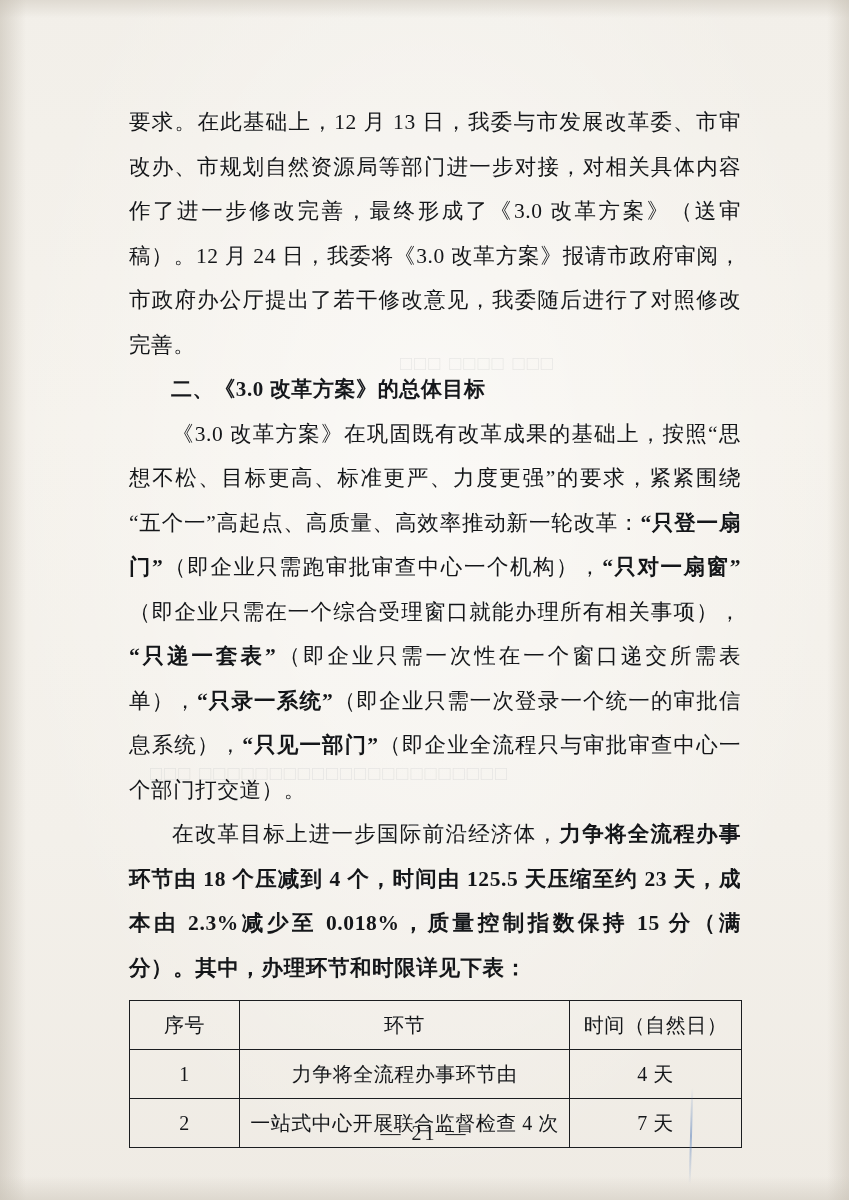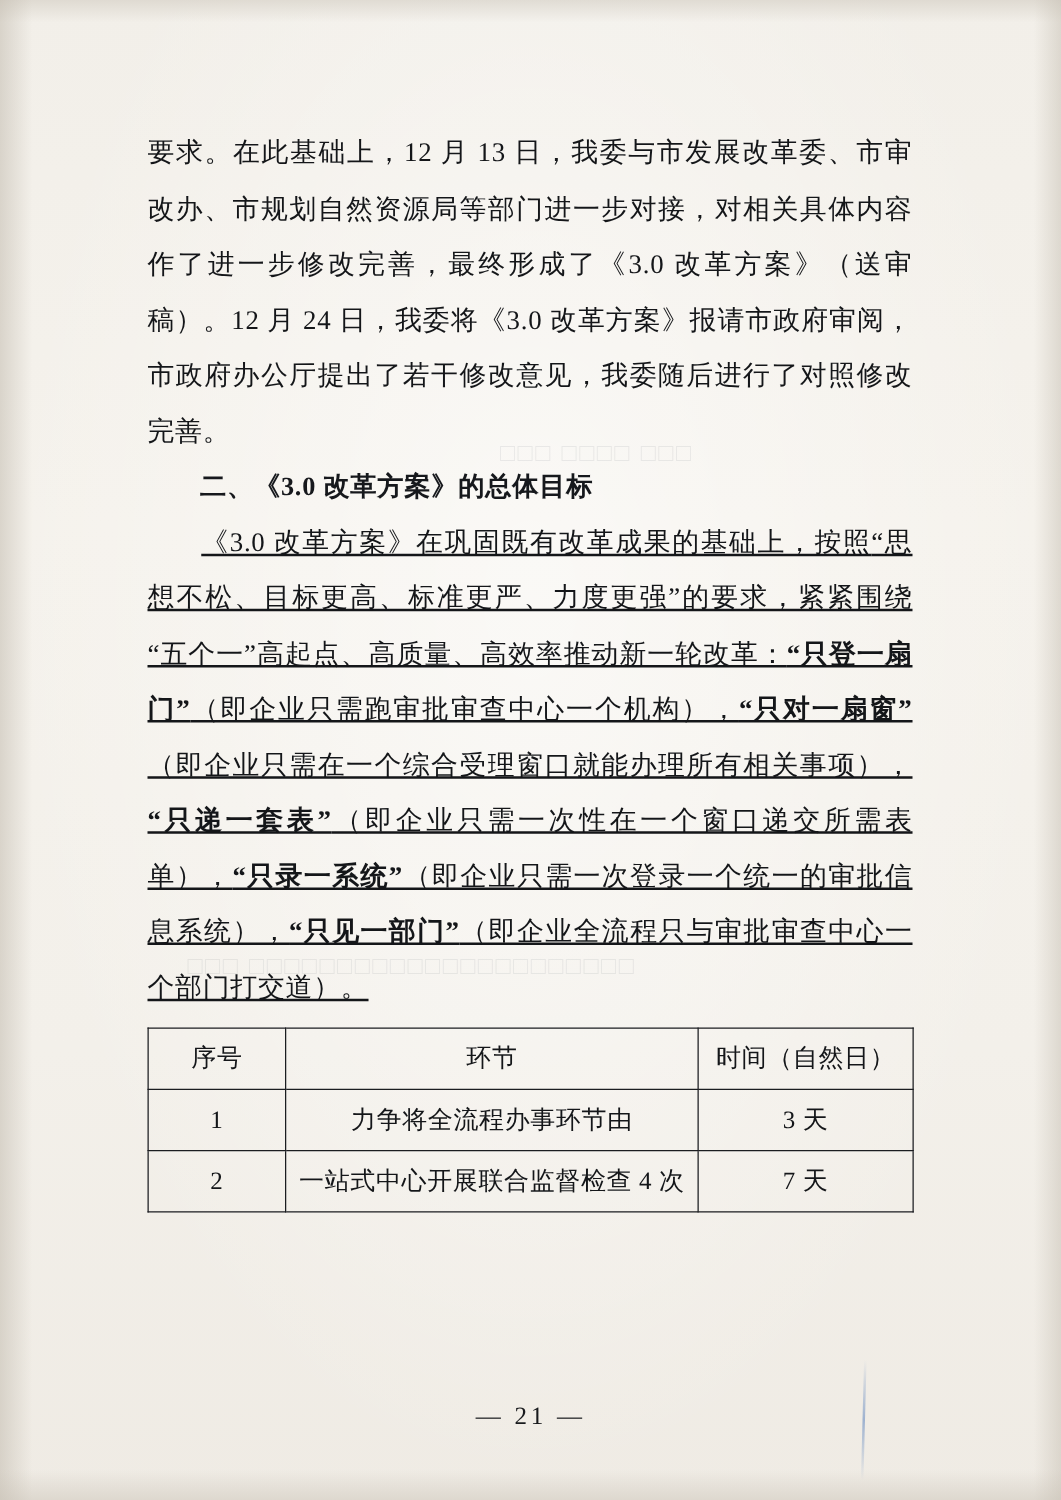--- a/index.html
+++ b/index.html
@@ -46,37 +46,36 @@
 
   .page {
     position: absolute;
     left: 0; top: 0;
     width: 849px;
     height: 1200px;
   }
 
   .content {
     position: absolute;
-    left: 118px;
+    left: 129px;
     top: 100px;
     width: 612px;
   }
 
   p.para {
     margin: 0;
     font-size: 21.5px;
     line-height: 44.5px;
     letter-spacing: 0.6px;
     text-align: justify;
     text-justify: inter-character;
     color: #141619;
   }
   p.para.indent {
     text-indent: 2em;
-    text-decoration: underline;
   }
   .heading {
     margin: 0;
     font-size: 21px;
     line-height: 44.5px;
     font-weight: bold;
     text-indent: 2em;
     letter-spacing: 0.6px;
   }
   .b {
@@ -160,40 +159,41 @@
   <div class="ghost g2">□□□ □□□□□□□□□□□□□□□□□□□□□□</div>
 
   <div class="content">
 
     <p class="para">要求。在此基础上，12 月 13 日，我委与市发展改革委、市审改办、市规划自然资源局等部门进一步对接，对相关具体内容作了进一步修改完善，最终形成了《3.0 改革方案》（送审稿）。12 月 24 日，我委将《3.0 改革方案》报请市政府审阅，市政府办公厅提出了若干修改意见，我委随后进行了对照修改完善。</p>
 
     <p class="heading">二、《3.0 改革方案》的总体目标</p>
 
     <p class="para indent" id="para2"><span>《3.0 改革方案》在巩固既有改革成果的基础上，按照</span><span>“思想不松、目标更高、标准更严、力度更强”</span><span>的要求，紧紧围绕“五个一”高起点、高质量、高效率推动新一轮改革：</span><span class="b">“只登一扇门”</span><span>（即企业只需跑审批审查中心一个机构），</span><span class="b">“只对一扇窗”</span><span>（即企业只需在一个综合受理窗口就能办理所有相关事项），</span><span class="b">“只递一套表”</span><span>（即企业只需一次性在一个窗口递交所需表单），</span><span class="b">“只录一系统”</span><span>（即企业只需一次登录一个统一的审批信息系统），</span><span class="b">“只见一部门”</span><span>（即企业全流程只与审批审查中心一个部门打交道）。</span></p>
 
+    <p class="para indent" id="para3"><span>在改革目标上进一步国际前沿经济体，</span><span class="b">力争将全流程办事环节由 18 个压减到 4 个，时间由 125.5 天压缩至约 23 天，成本由 2.3%减少至 0.018%，质量控制指数保持 15 分（满分）。其中，办理环节和时限详见下表：</span></p>
 
     <div class="table-wrap">
       <table class="detail">
         <colgroup>
             <col class="c1">
             <col class="c2">
             <col class="c3">
           </colgroup>
         <thead>
           <tr>
             <th>序号</th>
             <th>环节</th>
             <th>时间（自然日）</th>
           </tr>
         </thead>
         <tbody>
           <tr>
             <td>1</td>
             <td>力争将全流程办事环节由</td>
-            <td>3 天</td>
+            <td>4 天</td>
           </tr>
           <tr>
             <td>2</td>
             <td>一站式中心开展联合监督检查 4 次</td>
             <td>7 天</td>
           </tr>
         </tbody>
       </table>
     </div>
 

